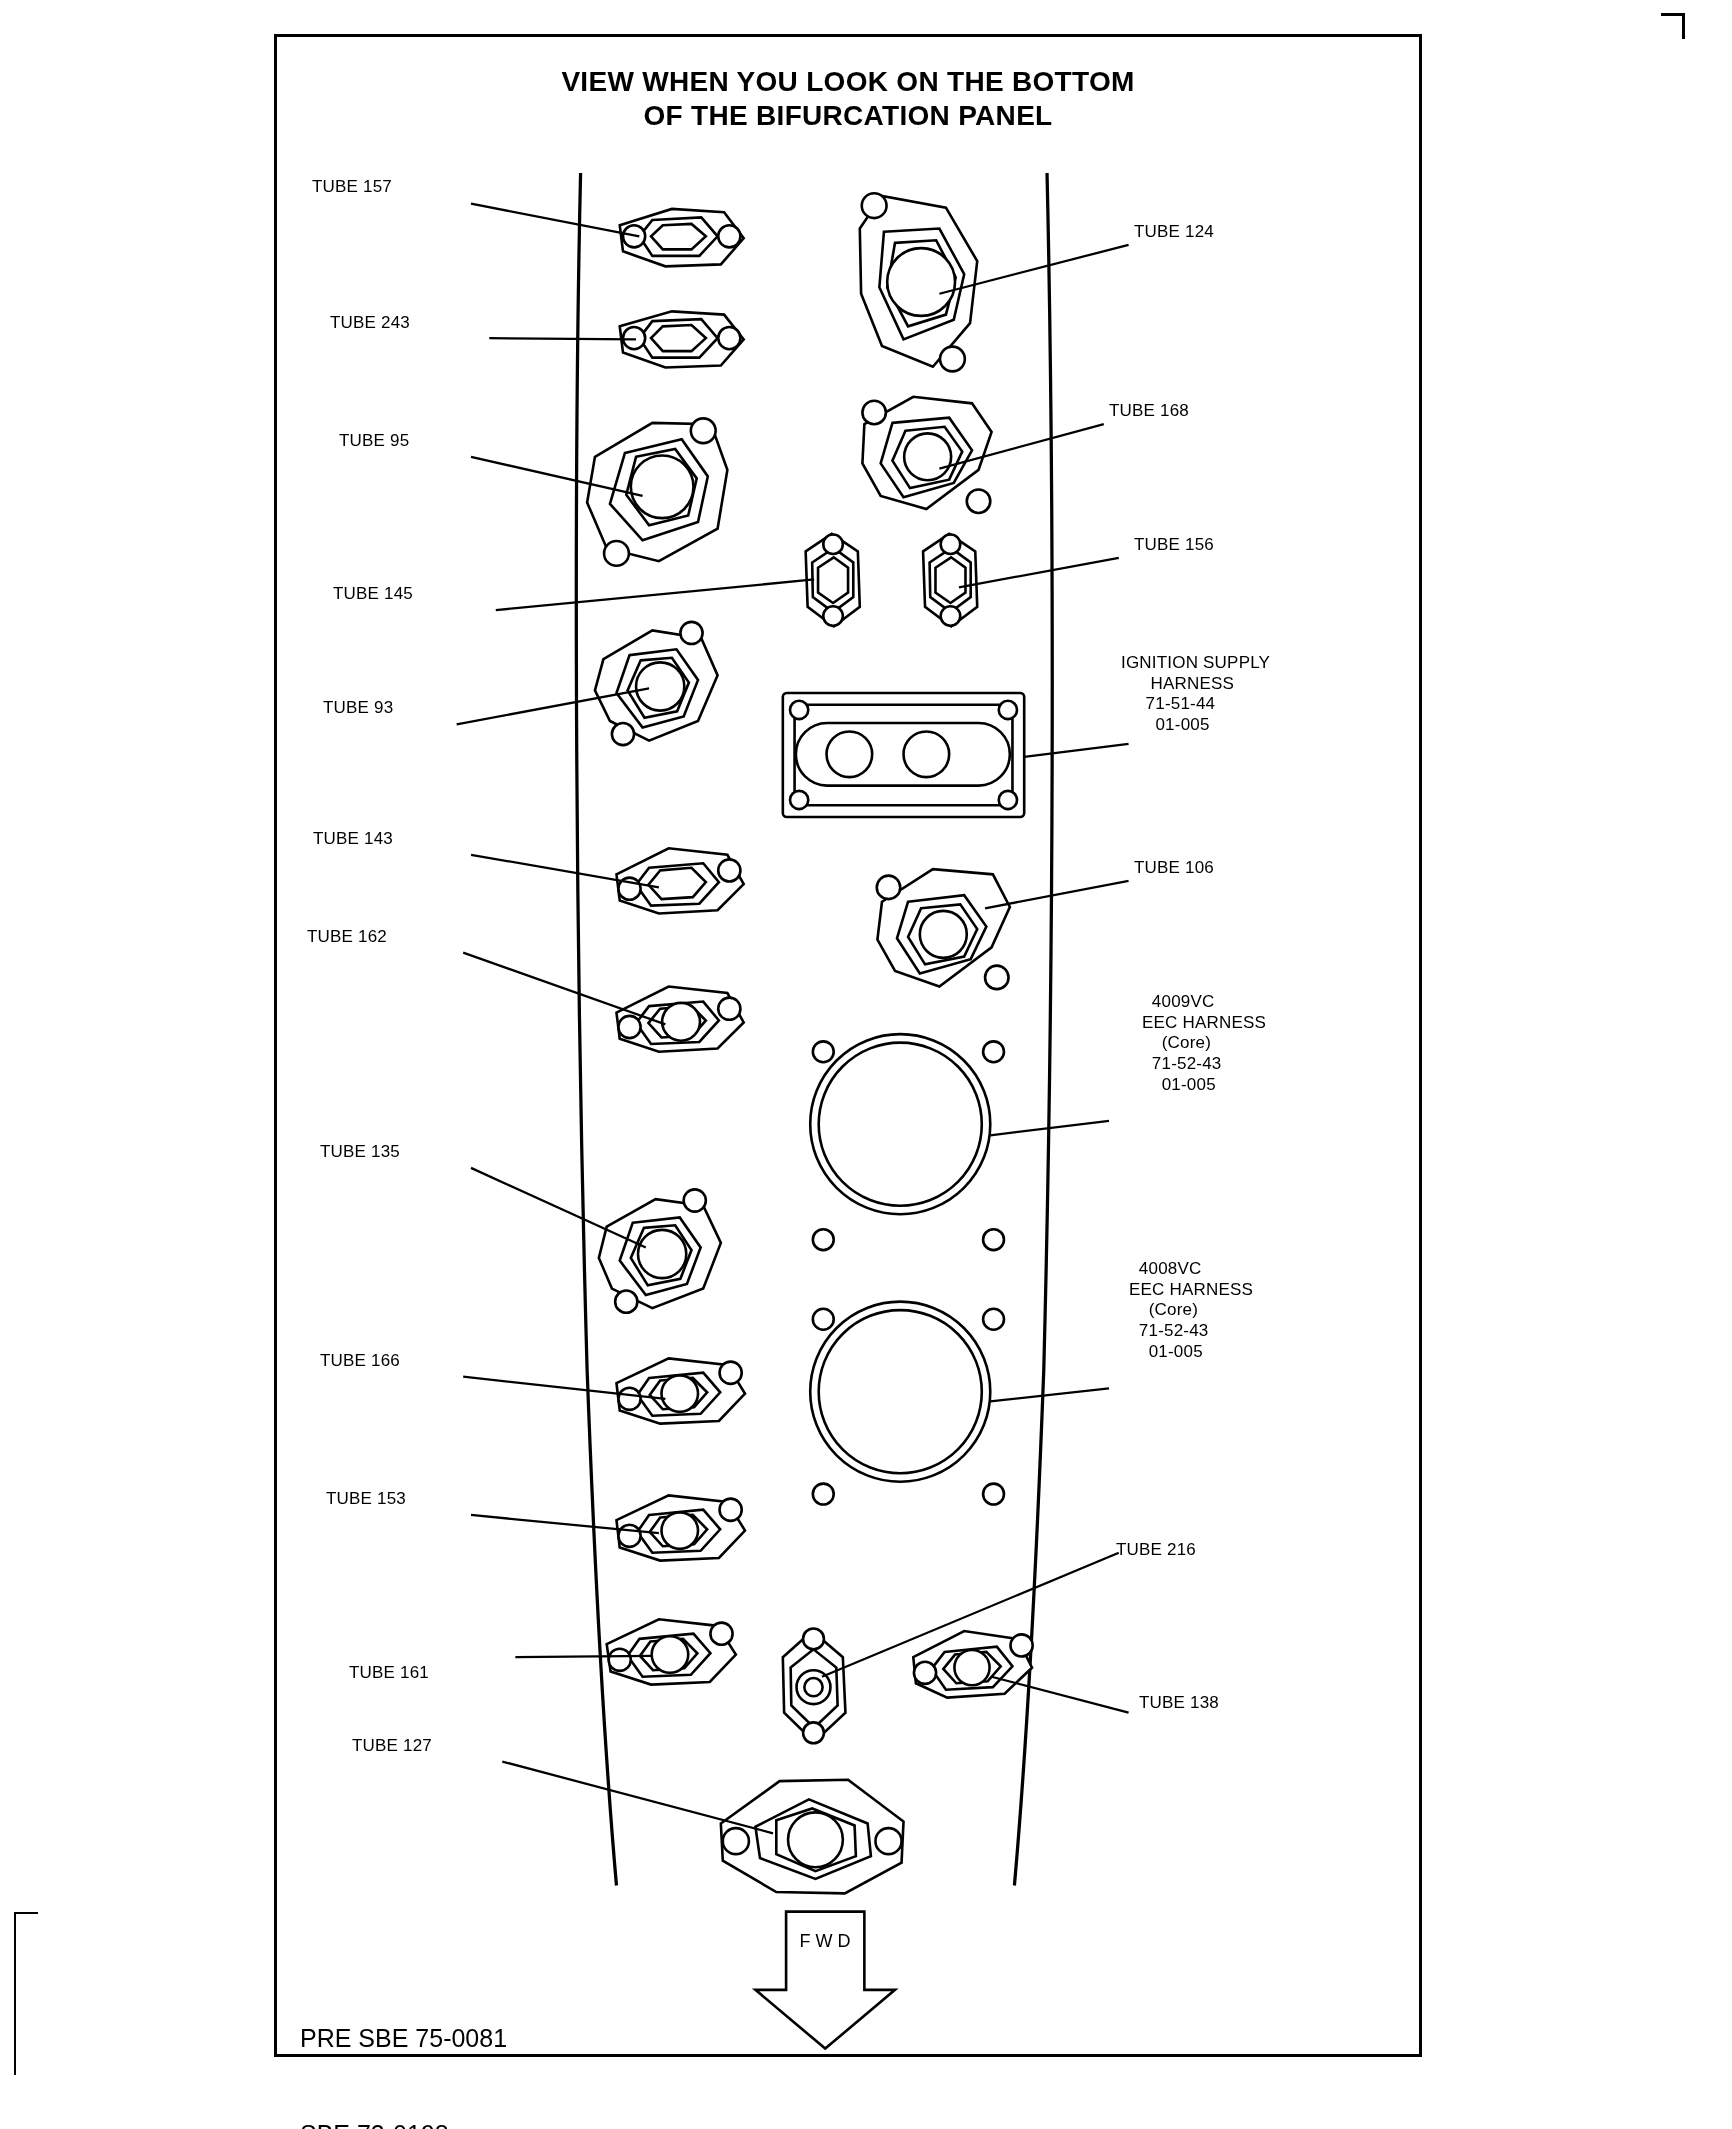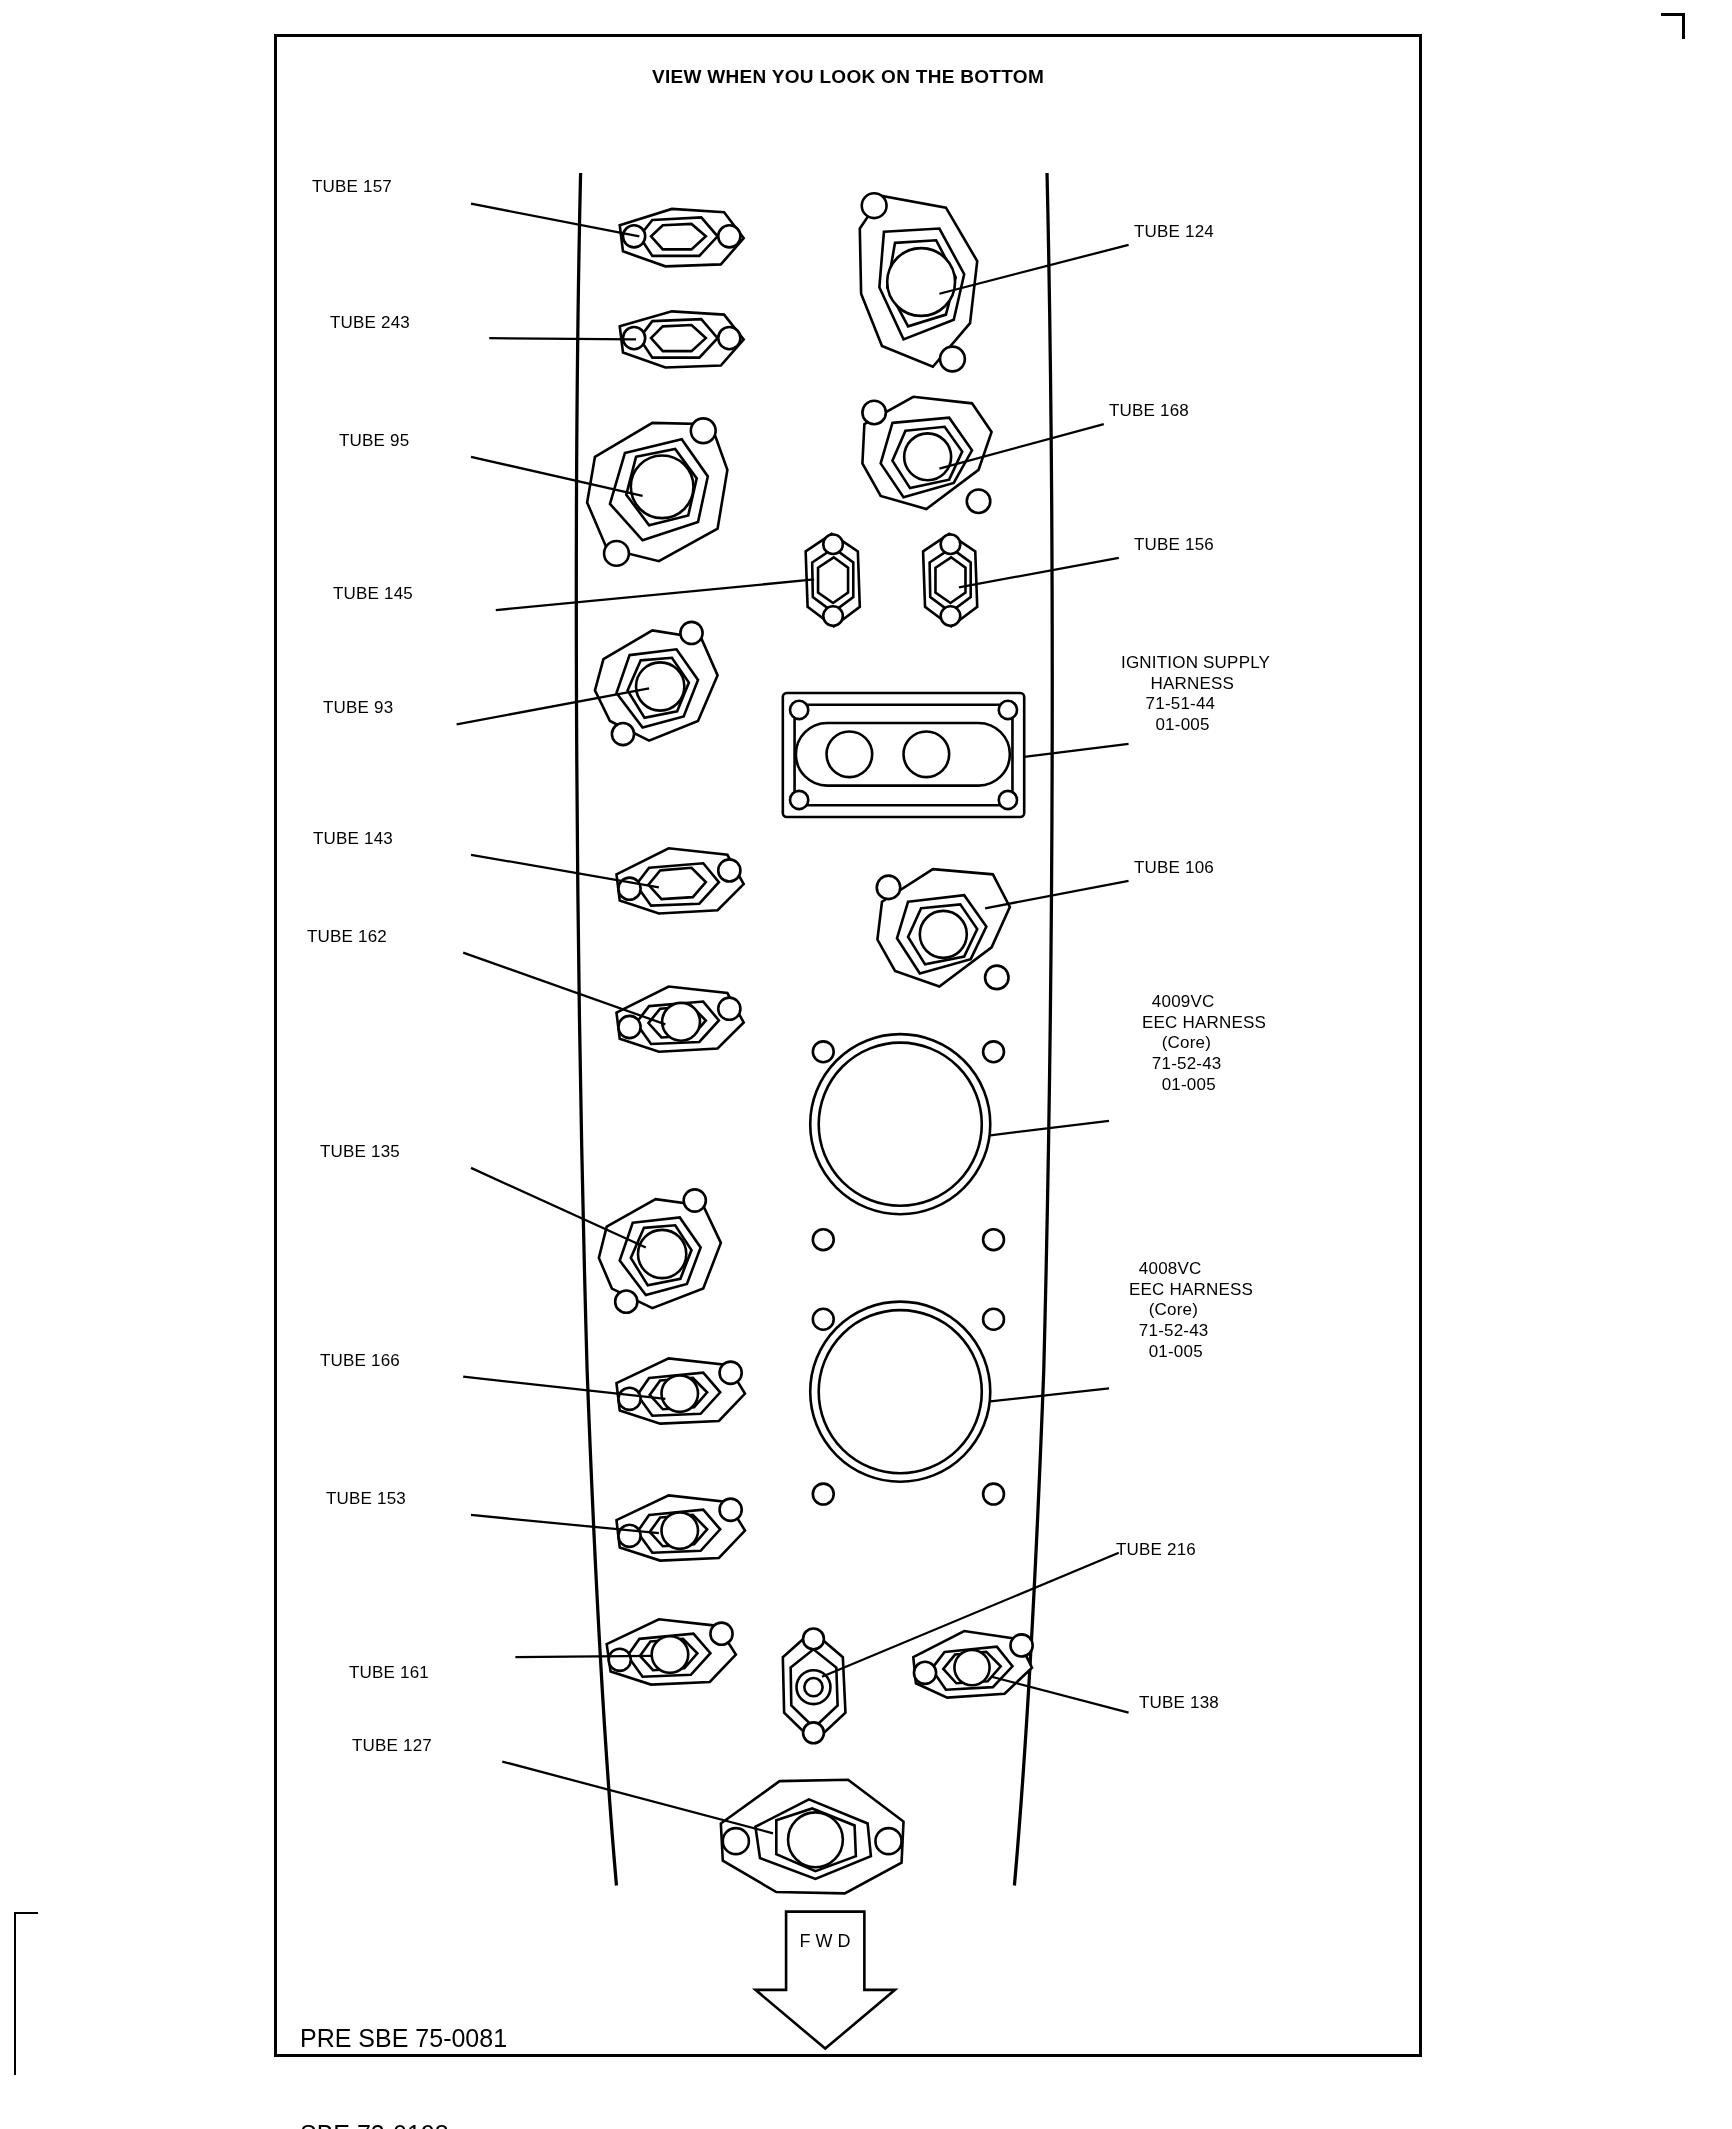--- a/index.html
+++ b/index.html
@@ -43,21 +43,21 @@
     border-right: 3.3px solid #000;
     box-sizing: border-box;
   }
   
   #fig-title {
     position: absolute;
     left: 365px;
     top: 65px;
     width: 966px;
     text-align: center;
-    font-size: 19px;
+    font-size: 28px;
     font-weight: bold;
     line-height: 1.22;
     letter-spacing: 0.3px;
   }
   #side-code-box {
     position: absolute;
     left: 14.4px;
     top: 1912px;
     width: 23.5px;
     height: 163px;
@@ -113,20 +113,21 @@
 <body>
 
 <div id="page">
 
   <div id="corner-tick"></div>
 
   <div id="figure-frame"></div>
 
   <div id="fig-title">
     <div>VIEW WHEN YOU LOOK ON THE BOTTOM</div>
+    <div>OF THE BIFURCATION PANEL</div>
   </div>
 
   <svg id="svg-layer" viewBox="0 0 2655 3263" xmlns="http://www.w3.org/2000/svg">
 
     <g>
       <path class="ln-thick" d="M 890 265 C 880 700, 880 1400, 900 2100 C 915 2500, 930 2720, 945 2890"></path>
       <path class="ln-thick" d="M 1605 265 C 1615 700, 1618 1400, 1600 2100 C 1585 2500, 1570 2720, 1555 2890"></path>
     </g>
 
     <g>

